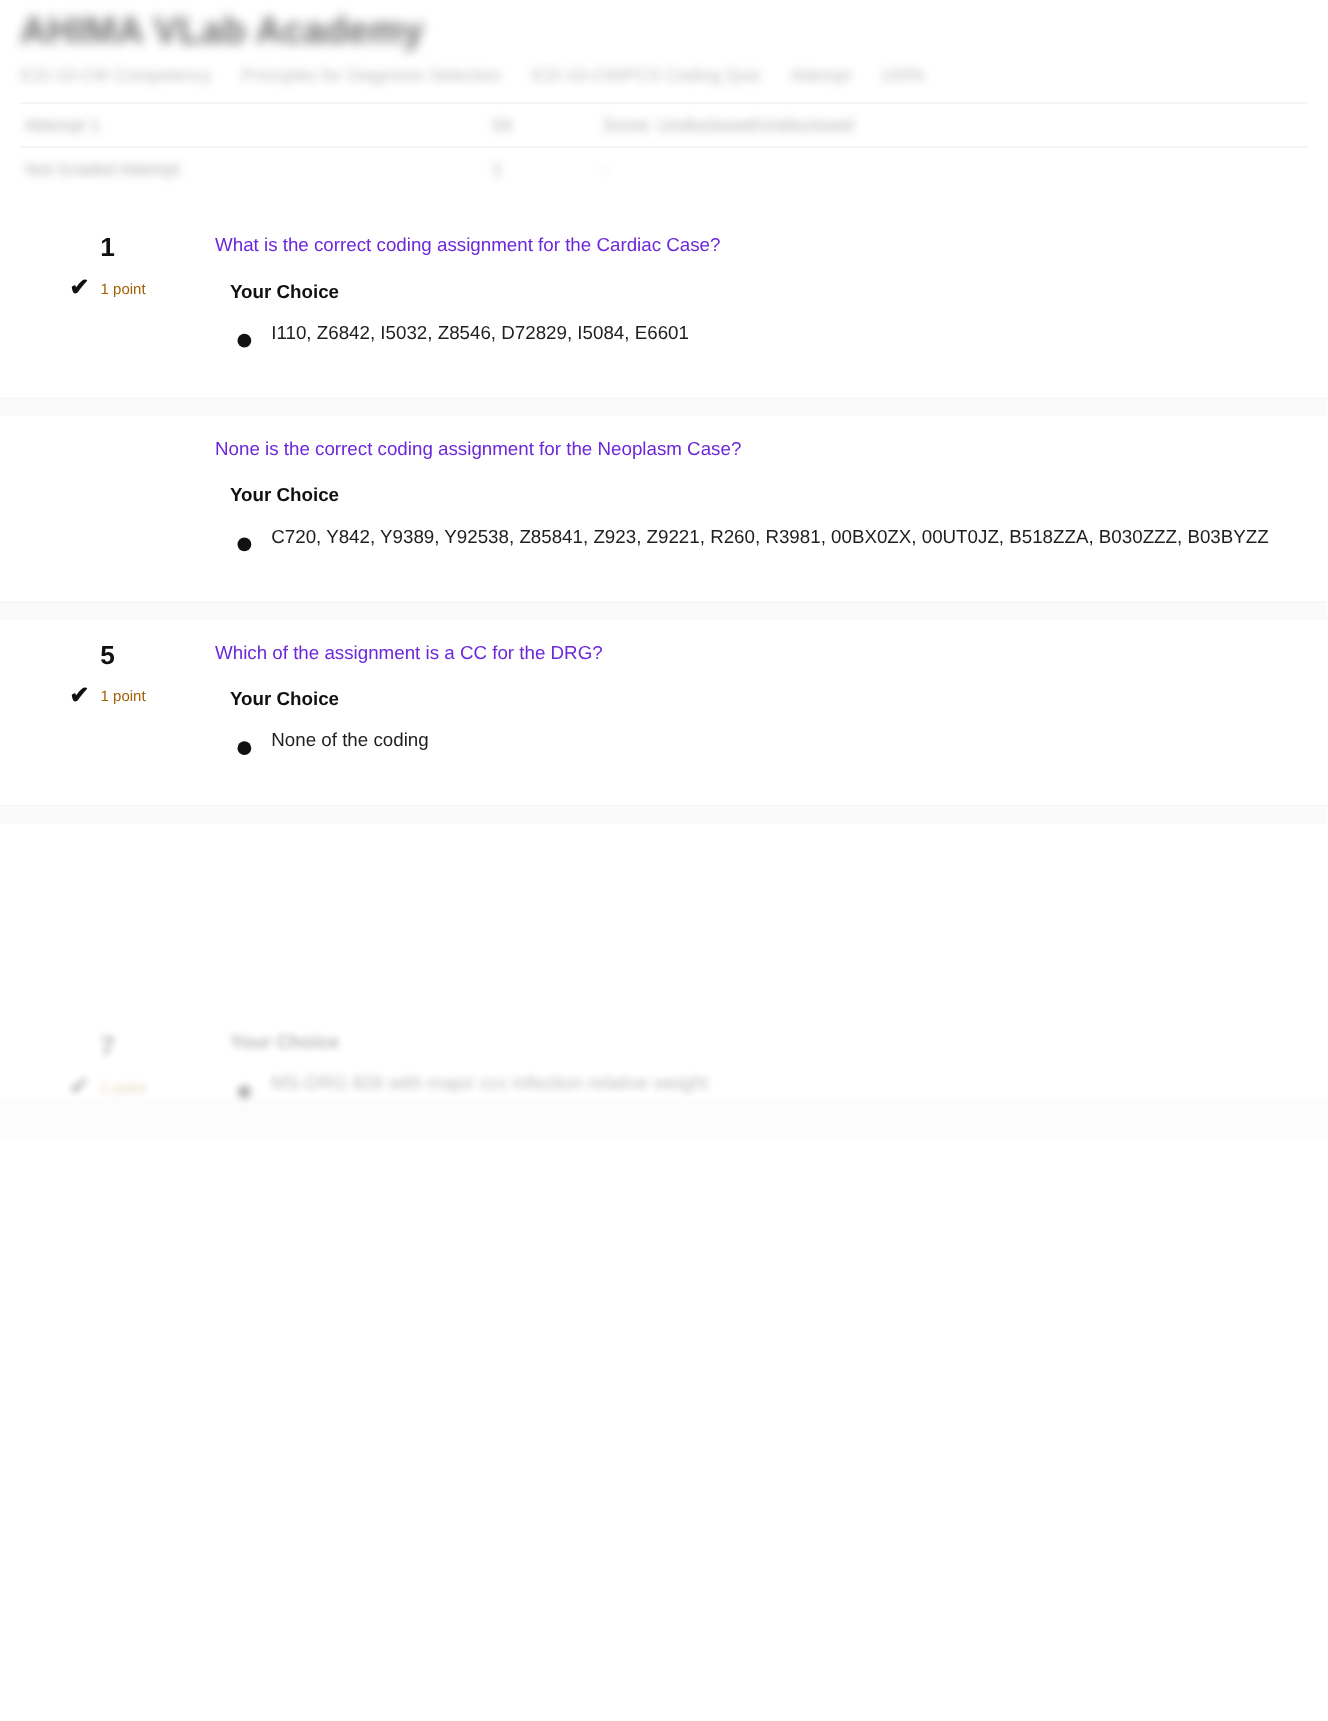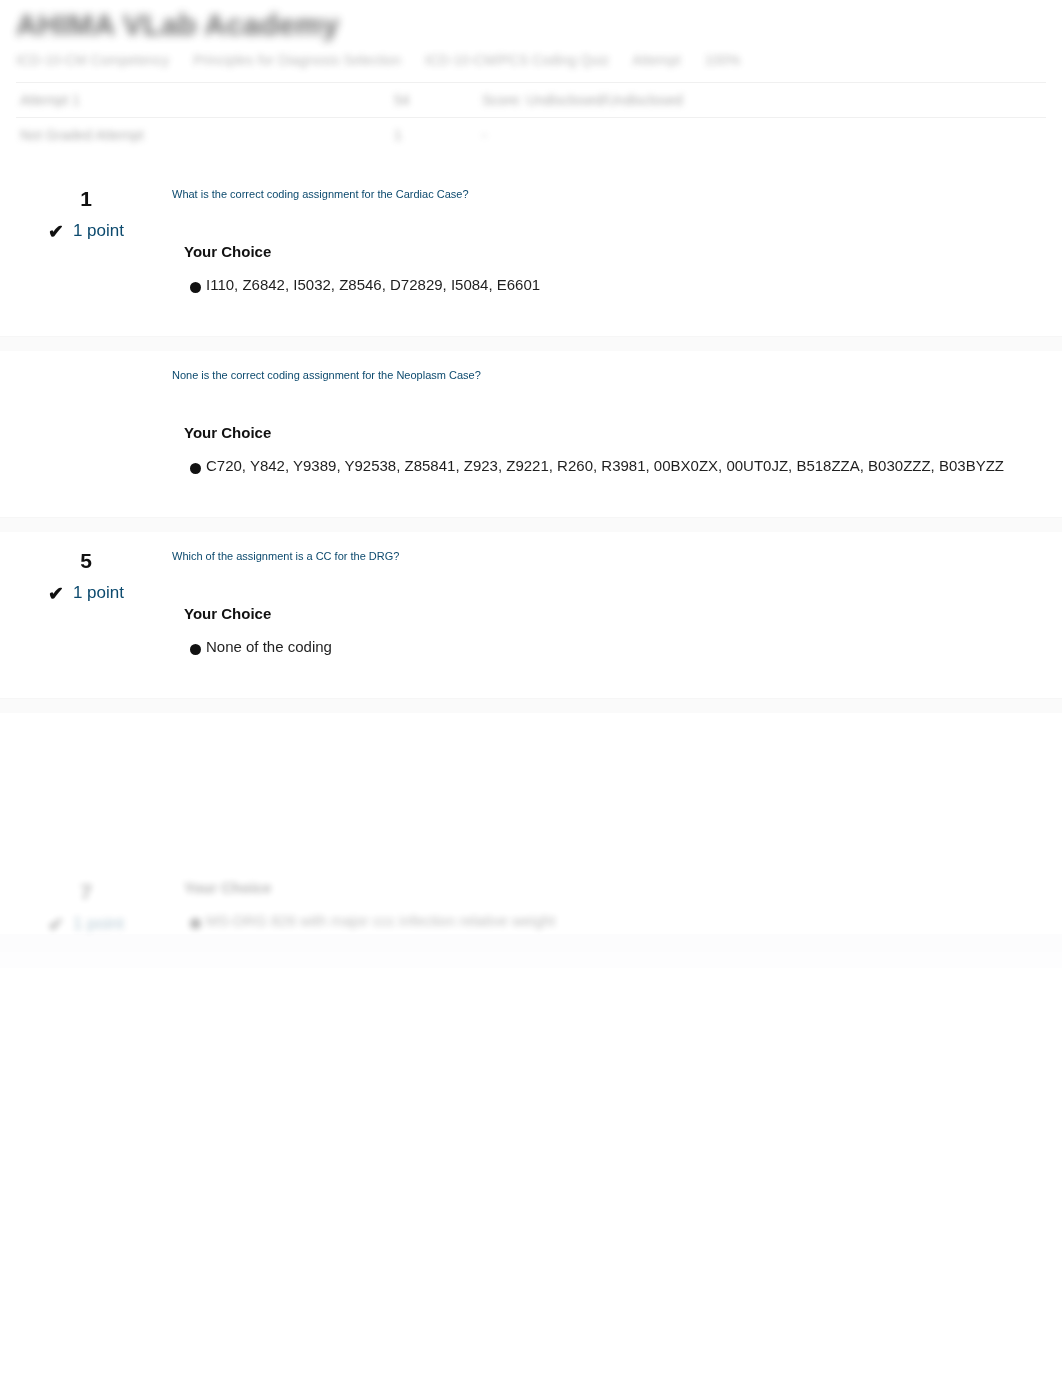--- a/index.html
+++ b/index.html
@@ -83,42 +83,42 @@
     align-items:center;
     justify-content:center;
     gap:9px;
   }
   .check{
     font-size:19px;
     line-height:1;
     color:#111;
     font-weight:700;
   }
-  .ptext{font-size:17px;color:#0c4a6e;text-align:right;}
+  .ptext{font-size:12px;color:#a16207;text-align:right;}
 
   .qbody{flex:1 1 auto;padding-top:16px;padding-right:30px;}
 
   .qtext{
-    font-size:11px;
+    font-size:15px;
     line-height:1.5;
-    color:#0c4a6e;
+    color:#6d28d9;
     margin:0 0 0 0;
   }
 
-  .choice-block{margin-top:40px;padding-left:12px;}
+  .choice-block{margin-top:16px;padding-left:12px;}
   .choice-label{
     font-size:15px;
     font-weight:700;
     color:#111;
     margin-bottom:14px;
   }
   .choice-row{
     display:flex;
-    align-items:center;
-    gap:5px;
+    align-items:flex-end;
+    gap:16px;
     padding-left:6px;
   }
   .bullet{
     width:11px;height:11px;
     border-radius:50%;
     background:#111;
     margin-top:5px;
     flex:0 0 11px;
   }
   .choice-text{font-size:15px;line-height:1.5;color:#1f1f1f;}

